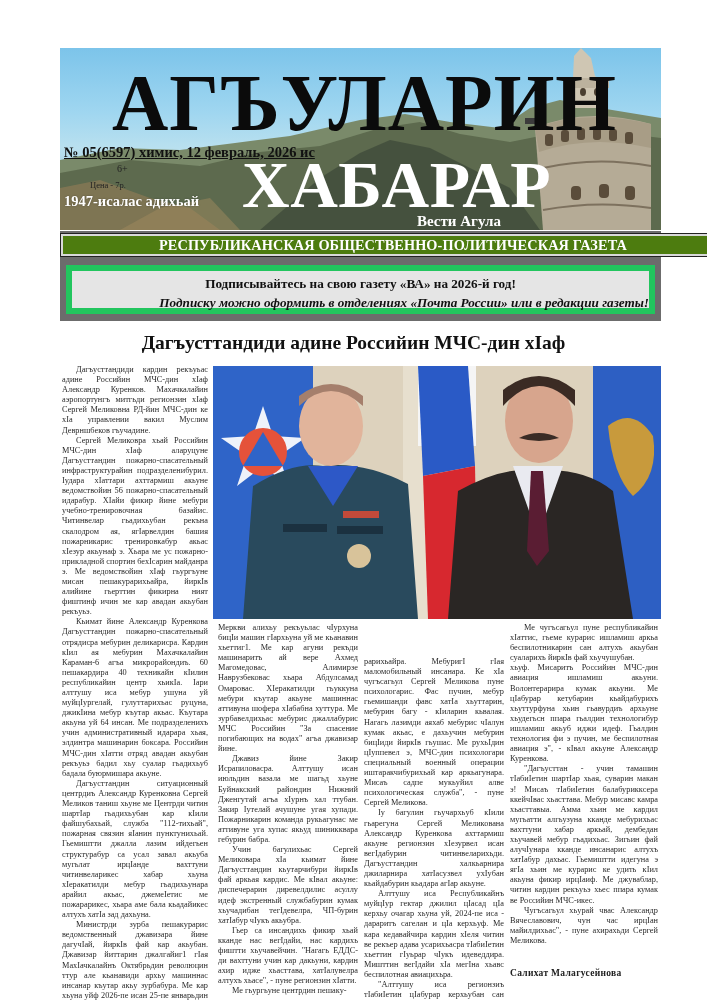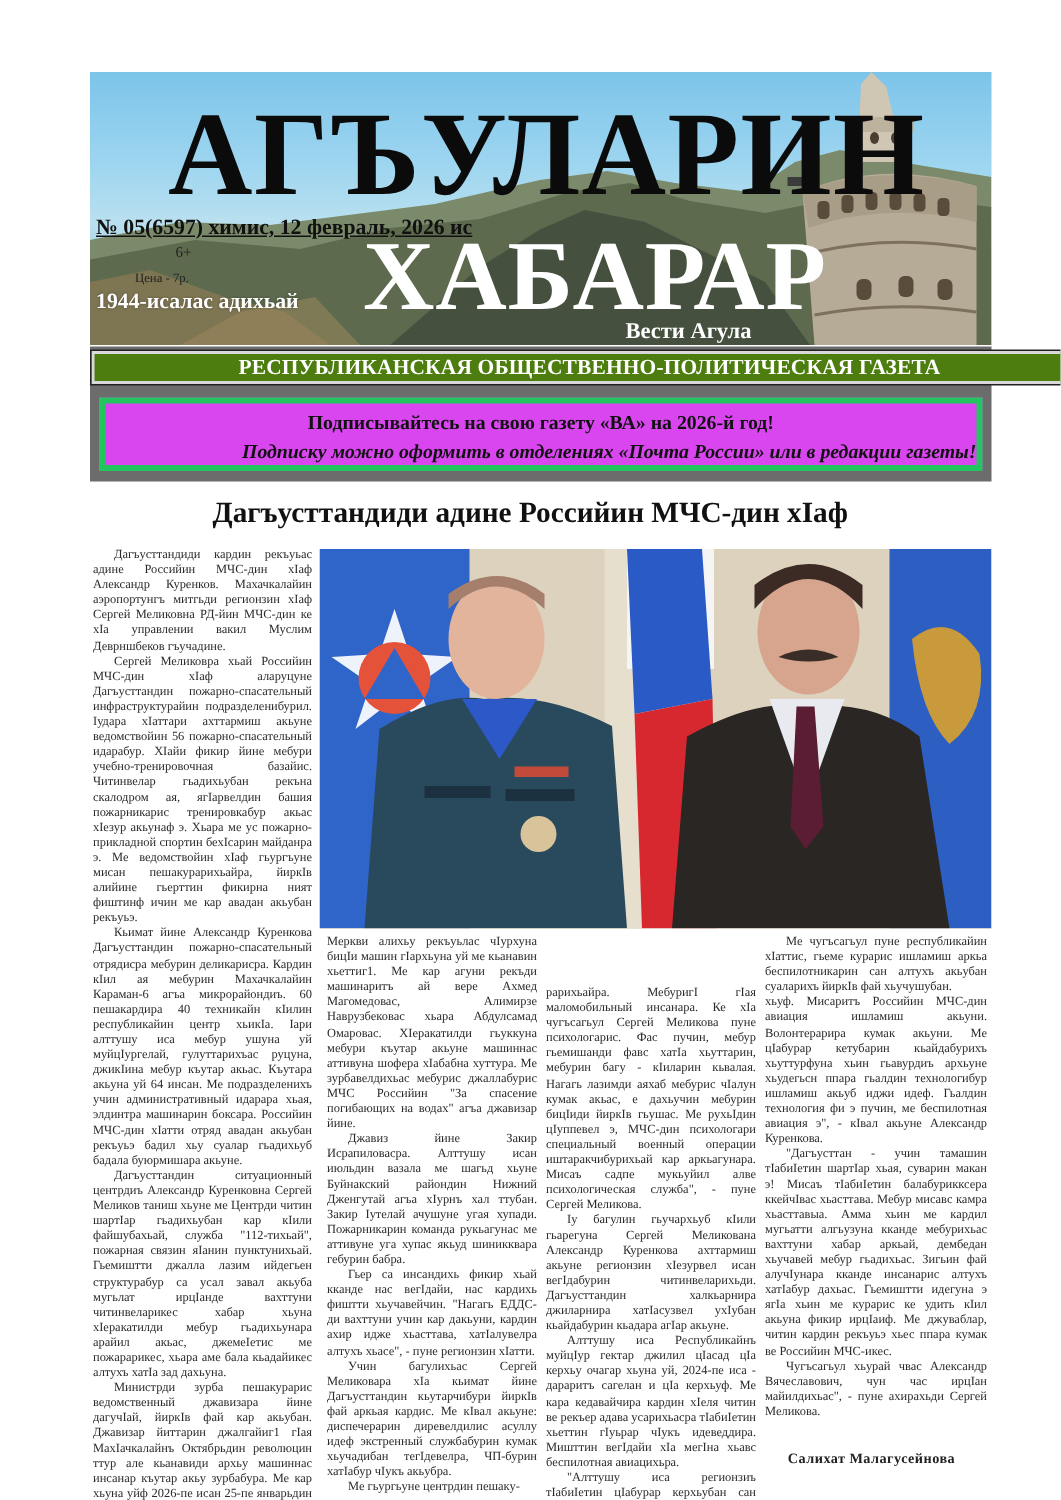--- a/index.html
+++ b/index.html
@@ -47,21 +47,21 @@
     background: #6c6c6c;
   }
   .slogan-bar {
     position: absolute; left: 1px; top: 3px; width: 664px; height: 22px;
     background: #4d7c0f; border: 2px solid #d9d9d9; outline: 1px solid #222;
     text-align: center; color: #ffffff; font-weight: bold; font-size: 14.3px;
     line-height: 18px; letter-spacing: 0.1px;
   }
   .subscribe-box {
     position: absolute; left: 6px; top: 34px; width: 589px; height: 49px;
-    background: #d946ef; border: 4px solid #22c55e; text-align: center;
+    background: #e5e5e5; border: 6px solid #22c55e; text-align: center;
   }
   .subscribe-line1 { font-weight: bold; font-size: 13.2px; margin-top: 5px; color: #111; }
   .subscribe-line2 { font-weight: bold; font-style: italic; font-size: 13.2px; margin-top: 3px; color: #111; text-align: right; }
 
   
   .headline {
     position: absolute; left: 53px; top: 332px; width: 601px; text-align: center;
     font-weight: bold; font-size: 19.5px; color: #111;
   }
 
@@ -76,21 +76,21 @@
   .col {
     position: absolute; font-size: 8.3px; line-height: 10.1px; text-align: justify;
     color: #2a2a2a; hyphens: auto;
   }
   .col p { text-indent: 14px; }
   .col-1 { left: 62px; top: 365px; width: 146px; }
   .col-2 { left: 218px; top: 623px; width: 140px; }
   .col-3 { left: 364px; top: 623px; width: 140px; margin-top: 34px; }
   .col-4 { left: 510px; top: 623px; width: 148px; }
   .byline {
-    text-align: center; font-weight: bold; font-size: 9.5px; margin-top: 22px; padding-right: 6px;
+    text-align: left; font-weight: bold; font-size: 9.5px; margin-top: 22px; padding-right: 6px;
     letter-spacing: 0.3px; color: #222;
   }
 </style>
 </head>
 <body>
 
 <header class="masthead">
   <svg class="mountains" viewBox="0 0 601 182" preserveAspectRatio="none">
     <path d="M0 112 L60 100 L120 102 L175 95 L230 88 L300 72 L345 66 L390 74 L440 80 L470 60 L500 52 L540 60 L601 70 L601 182 L0 182 Z" fill="#7a8a6a"></path>
     <path d="M0 125 L70 112 L140 118 L200 104 L260 98 L320 80 L360 74 L400 86 L450 94 L520 80 L601 90 L601 182 L0 182 Z" fill="#5d6a4e"></path>
@@ -118,21 +118,21 @@
     </g>
     <path d="M32 120 Q85 108 140 118" stroke="#7d715e" stroke-width="2" fill="none"></path>
     <path d="M32 162 Q85 152 140 160" stroke="#7d715e" stroke-width="2" fill="none"></path>
     <rect x="14" y="70" width="14" height="6" fill="#3b3b3b"></rect>
   </svg>
 
   <div class="title-top">АГЪУЛАРИН</div>
   <div class="issue-line">№ 05(6597) химис, 12 февраль, 2026 ис</div>
   <div class="age-mark">6+</div>
   <div class="price">Цена - 7р.</div>
-  <div class="founded">1944-исалас адихьай</div>
+  <div class="founded">1947-исалас адихьай</div>
   <div class="title-bottom">ХАБАРАР</div>
   <div class="subtitle-ru">Вести Агула</div>
 </header>
 
 <section class="frame">
   <div class="slogan-bar">РЕСПУБЛИКАНСКАЯ ОБЩЕСТВЕННО-ПОЛИТИЧЕСКАЯ ГАЗЕТА</div>
   <div class="subscribe-box">
     <div class="subscribe-line1">Подписывайтесь на свою газету «ВА» на 2026-й год!</div>
     <div class="subscribe-line2">Подписку можно оформить в отделениях «Почта России» или в редакции газеты!</div>
   </div>
@@ -180,22 +180,22 @@
   <p>Дагъусттандиди кардин рекъуьас адине Российин МЧС-дин хIаф Александр Куренков. Махачкалайин аэропортунгъ митгьди регионзин хIаф Сергей Меликовна РД-йин МЧС-дин ке хIа управлении вакил Муслим Деврншбеков гъучадине.</p>
   <p>Сергей Меликовра хьай Российин МЧС-дин хIаф аларуцуне Дагъусттандин пожарно-спасательный инфраструктурайин подразделенибурил. Iудара хIаттари ахттармиш акьуне ведомствойин 56 пожарно-спасательный идарабур. ХIайи фикир йине мебури учебно-тренировочная базайис. Читинвелар гьадихьубан рекъна скалодром ая, ягIарвелдин башия пожарникарис тренировкабур акьас хIезур акьунаф э. Хьара ме ус пожарно-прикладной спортин бехIсарин майданра э. Ме ведомствойин хIаф гьургъуне мисан пешакурарихьайра, йиркIв алийине гьерттин фикирна ният фиштинф ичин ме кар авадан акьубан рекъуьэ.</p>
   <p>Кьимат йине Александр Куренкова Дагъусттандин пожарно-спасательный отрядисра мебурин деликарисра. Кардин кIил ая мебурин Махачкалайин Караман-6 агъа микрорайондиъ. 60 пешакардира 40 техникайн кIилин республикайин центр хьикIа. Iари алттушу иса мебур ушуна уй муйцIургелай, гулуттарихъас руцуна, джикIина мебур къутар акьас. Къутара акьуна уй 64 инсан. Ме подразделенихъ учин административный идарара хьая, элдинтра машинарин боксара. Российин МЧС-дин хIатти отряд авадан акьубан рекъуьэ бадил хьу суалар гьадихьуб бадала буюрмишара акьуне.</p>
   <p>Дагъусттандин ситуационный центрдиъ Александр Куренковна Сергей Меликов таниш хьуне ме Центрди читин шартIар гьадихьубан кар кIили файшубахьай, служба "112-тихьай", пожарная связин яIанин пунктунихьай. Гьемиштти джалла лазим ийдегьен структурабур са усал завал акьуба мугьлат ирцIанде вахттуни читинвеларикес хабар хьуна хIеракатилди мебур гьадихьунара арайил акьас, джемеIетис ме пожарарикес, хьара аме бала кьадайикес алтухъ хатIа зад дахьуна.</p>
   <p>Министрди зурба пешакурарис ведомственный джавизара йине дагучIай, йиркIв фай кар акьубан. Джавизар йиттарин джалгайиг1 гIая МахIачкалайнъ Октябрьдин революцин ттур але кьанавиди архьу машиннас инсанар къутар акьу зурбабура. Ме кар хьуна уйф 2026-пе исан 25-пе январьдин Iуьшан вегIдайи и.</p>
 </article>
 
 <article class="col col-2">
   <p style="text-indent:0">Меркви алихьу рекъуьлас чIурхуна бицIи машин гIархьуна уй ме кьанавин хьеттиг1. Ме кар агуни рекъди машинаритъ ай вере Ахмед Магомедовас, Алимирзе Наврузбековас хьара Абдулсамад Омаровас. ХIеракатилди гьуккуна мебури къутар акьуне машиннас аттивуна шофера хIабабна хуттура. Ме зурбавелдихьас мебурис джаллабурис МЧС Российин "За спасение погибающих на водах" агъа джавизар йине.</p>
   <p>Джавиз йине Закир Исрапиловасра. Алттушу исан июльдин вазала ме шагьд хьуне Буйнакский райондин Нижний Дженгутай агъа хIурнъ хал ттубан. Закир Iутелай ачушуне угая хупади. Пожарникарин команда рукьагунас ме аттивуне уга хупас якьуд шиникквара гебурин бабра.</p>
+  <p>Учин багулихьас Сергей Меликовара хIа кьимат йине Дагъусттандин кьутарчибури йиркIв фай аркьая кардис. Ме кIвал акьуне: диспечерарин диревелдилис асуллу идеф экстренный службабурин кумак хьучадибан тегIдевелра, ЧП-бурин хатIабур чIукъ акьубра.</p>
   <p>Гьер са инсандихь фикир хьай кканде нас вегIдайи, нас кардихь фиштти хьучавейчин. "Нагагь ЕДДС-ди вахттуни учин кар дакьуни, кардин ахир идже хьасттава, хатIалувелра алтухъ хьасе", - пуне регионзин хIатти.</p>
-  <p>Учин багулихьас Сергей Меликовара хIа кьимат йине Дагъусттандин кьутарчибури йиркIв фай аркьая кардис. Ме кIвал акьуне: диспечерарин диревелдилис асуллу идеф экстренный службабурин кумак хьучадибан тегIдевелра, ЧП-бурин хатIабур чIукъ акьубра.</p>
   <p>Ме гьургьуне центрдин пешаку-</p>
 </article>
 
 <article class="col col-3">
   <p style="text-indent:0">рарихьайра. МебуригI гIая маломобильный инсанара. Ке хIа чугъсагьул Сергей Меликова пуне психологарис. Фас пучин, мебур гьемишанди фавс хатIа хьуттарин, мебурин багу - кIиларин кьвалая. Нагагь лазимди аяхаб мебурис чIалун кумак акьас, е дахьучин мебурин бицIиди йиркIв гьушас. Ме рухьIдин цIуппевел э, МЧС-дин психологари специальный военный операции иштаракчибурихьай кар аркьагунара. Мисаъ садпе мукьуйил алве психологическая служба", - пуне Сергей Меликова.</p>
   <p>Iу багулин гьучархьуб кIили гьарегуна Сергей Меликована Александр Куренкова ахттармиш акьуне регионзин хIезурвел исан вегIдабурин читинвеларихьди. Дагъусттандин халкьарнира джиларнира хатIасузвел ухIубан кьайдабурин кьадара агIар акьуне.</p>
   <p>Алттушу иса Республикайнъ муйцIур гектар джилил цIасад цIа керхьу очагар хьуна уй, 2024-пе иса - дараритъ сагелан и цIа керхьуф. Ме кара кедавайчира кардин хIеля читин ве рекъер адава усарихьасра тIабиIетин хьеттин гIуьрар чIукъ идеведдира. Мишттин вегIдайи хIа мегIна хьавс беспилотная авиацихьра.</p>
   <p>"Алттушу иса регионзиъ тIабиIетин цIабурар керхьубан сан йицIудтти вартт хьуна уй. Ке ппара мебур рекьер, хьеттар ада усаритъ ий</p>
 </article>
 

